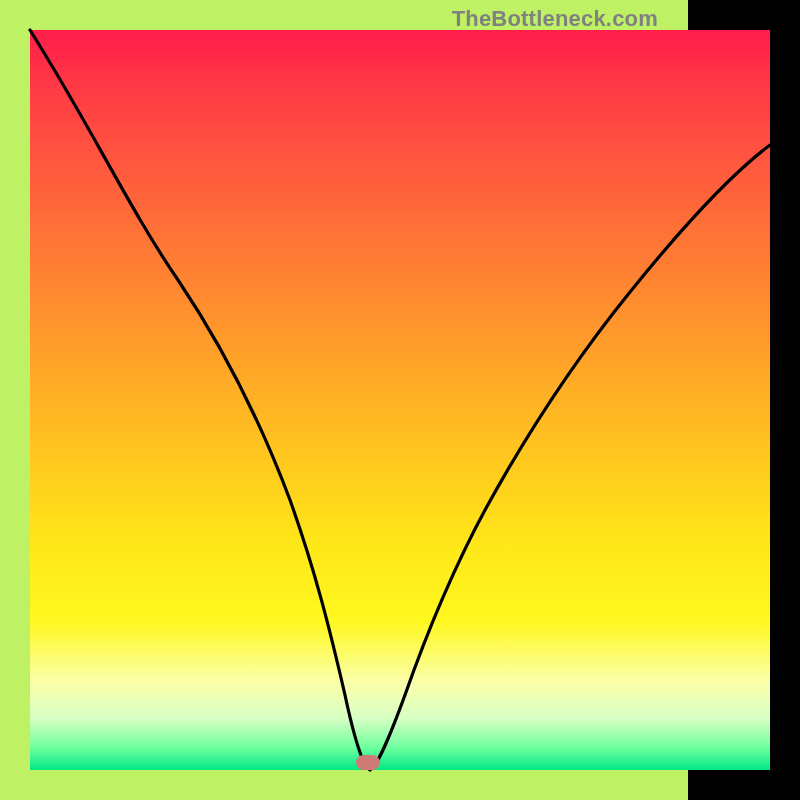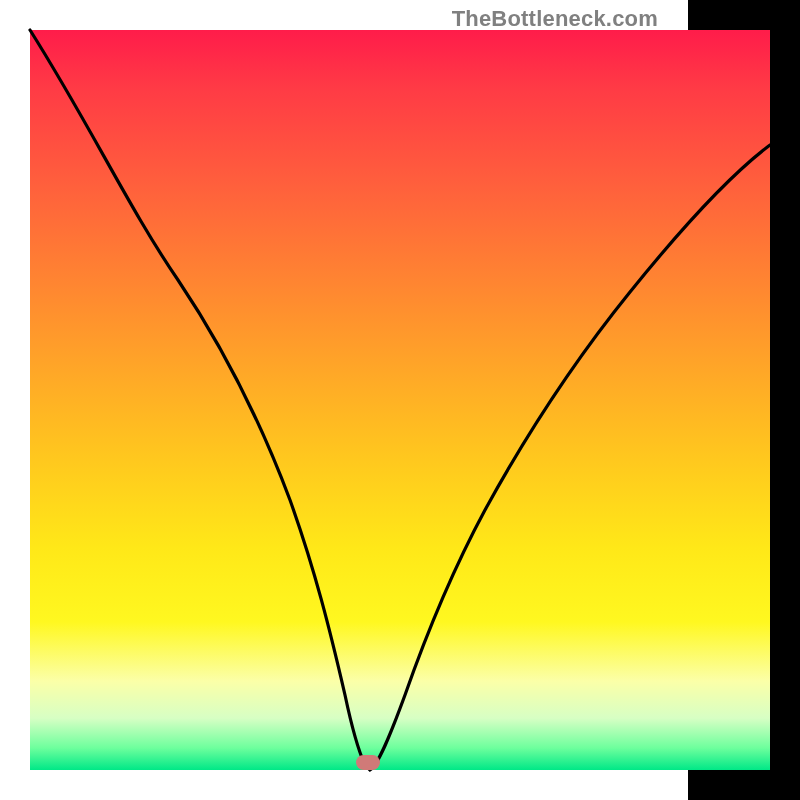--- a/index.html
+++ b/index.html
@@ -10,21 +10,21 @@
     overflow: hidden;
     background: #000;
     font-family: Arial, Helvetica, sans-serif;
   }
   .frame {
     position: absolute;
     left: 0;
     top: 0;
     width: 688px;
     height: 800px;
-    background: #ffffff;
+    background: #bef264;
   }
   .plot-area {
     position: absolute;
     left: 30px;
     top: 30px;
     width: 740px;
     height: 740px;
     
     background: linear-gradient(
       to bottom,

